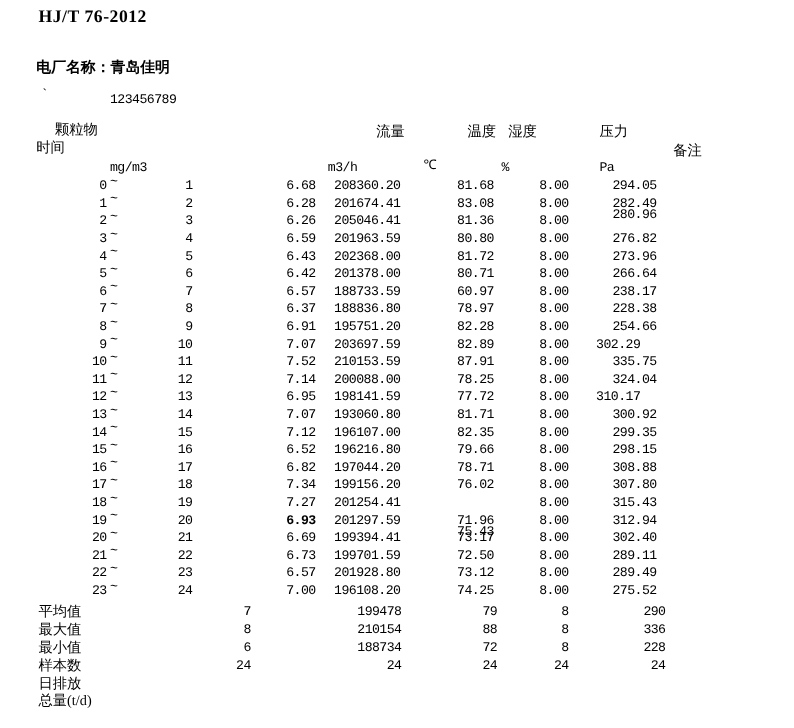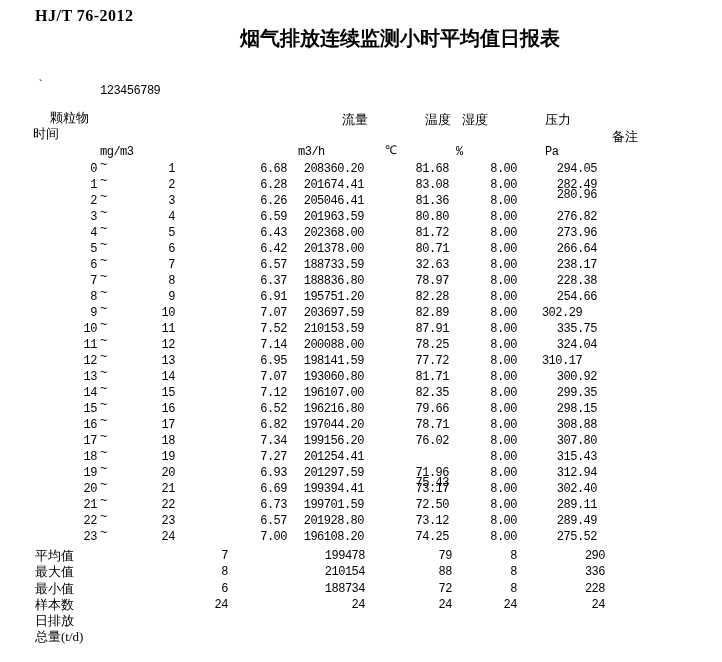--- a/index.html
+++ b/index.html
@@ -24,22 +24,22 @@
     transform:translateX(-50%);
   }
 </style>
 </head>
 <body>
 
 <div class="page">
 
   <div class="abs std" style="left:35px; top:7px;">HJ/T 76-2012</div>
 
-  <div class="abs title" style="left:400px; top:25px;">烟气排放连续监测小时平均值日报表</div>
-
+
+  <div class="abs cjk-b" style="left:33px; top:52px;">电厂名称：青岛佳明</div>
 
   <div class="abs num" style="left:37px; top:80px;">`</div>
 
   <div class="abs num" style="left:100px; top:85px;">123456789</div>
 
 
   <div class="abs cjk" style="left:50px; top:111px;">颗粒物</div>
   <div class="abs cjk" style="left:33px; top:127px;">时间</div>
   <div class="abs cjk" style="left:342px; top:113px;">流量</div>
   <div class="abs cjk" style="left:425px; top:113px;">温度</div>
@@ -112,21 +112,21 @@
         <span class="abs num ra" style="left: 389px; top: 243px; width: 60px;">80.71</span>
         <span class="abs num ra" style="left: 467px; top: 243px; width: 50px;">8.00</span>
         <span class="abs num ra" style="left: 527px; top: 243px; width: 70px;">266.64</span>
         <span class="abs num" style="left: 100px; top: 239px;">~</span>
       </div>
       <div>
         <span class="abs num ra" style="left: 57px; top: 259px; width: 40px;">6</span>
         <span class="abs num ra" style="left: 135px; top: 259px; width: 40px;">7</span>
         <span class="abs num ra" style="left: 227px; top: 259px; width: 60px;">6.57</span>
         <span class="abs num ra" style="left: 274px; top: 259px; width: 90px;">188733.59</span>
-        <span class="abs num ra" style="left: 389px; top: 259px; width: 60px;">32.63</span>
+        <span class="abs num ra" style="left: 389px; top: 259px; width: 60px;">60.97</span>
         <span class="abs num ra" style="left: 467px; top: 259px; width: 50px;">8.00</span>
         <span class="abs num ra" style="left: 527px; top: 259px; width: 70px;">238.17</span>
         <span class="abs num" style="left: 100px; top: 255px;">~</span>
       </div>
       <div>
         <span class="abs num ra" style="left: 57px; top: 275px; width: 40px;">7</span>
         <span class="abs num ra" style="left: 135px; top: 275px; width: 40px;">8</span>
         <span class="abs num ra" style="left: 227px; top: 275px; width: 60px;">6.37</span>
         <span class="abs num ra" style="left: 274px; top: 275px; width: 90px;">188836.80</span>
         <span class="abs num ra" style="left: 389px; top: 275px; width: 60px;">78.97</span>
@@ -240,21 +240,21 @@
         <span class="abs num ra" style="left: 227px; top: 451px; width: 60px;">7.27</span>
         <span class="abs num ra" style="left: 274px; top: 451px; width: 90px;">201254.41</span>
         <span class="abs num ra" style="left: 389px; top: 451px; width: 60px; margin-top: 26px;">75.43</span>
         <span class="abs num ra" style="left: 467px; top: 451px; width: 50px;">8.00</span>
         <span class="abs num ra" style="left: 527px; top: 451px; width: 70px;">315.43</span>
         <span class="abs num" style="left: 100px; top: 447px;">~</span>
       </div>
       <div>
         <span class="abs num ra" style="left: 57px; top: 467px; width: 40px;">19</span>
         <span class="abs num ra" style="left: 135px; top: 467px; width: 40px;">20</span>
-        <span class="abs num ra" style="left: 227px; top: 467px; width: 60px;">6.93</span>
+        <span class="abs num ra" style="left: 227px; top: 467px; width: 60px; font-weight: bold;">6.93</span>
         <span class="abs num ra" style="left: 274px; top: 467px; width: 90px;">201297.59</span>
         <span class="abs num ra" style="left: 389px; top: 467px; width: 60px;">71.96</span>
         <span class="abs num ra" style="left: 467px; top: 467px; width: 50px;">8.00</span>
         <span class="abs num ra" style="left: 527px; top: 467px; width: 70px;">312.94</span>
         <span class="abs num" style="left: 100px; top: 463px;">~</span>
       </div>
       <div>
         <span class="abs num ra" style="left: 57px; top: 483px; width: 40px;">20</span>
         <span class="abs num ra" style="left: 135px; top: 483px; width: 40px;">21</span>
         <span class="abs num ra" style="left: 227px; top: 483px; width: 60px;">6.69</span>

